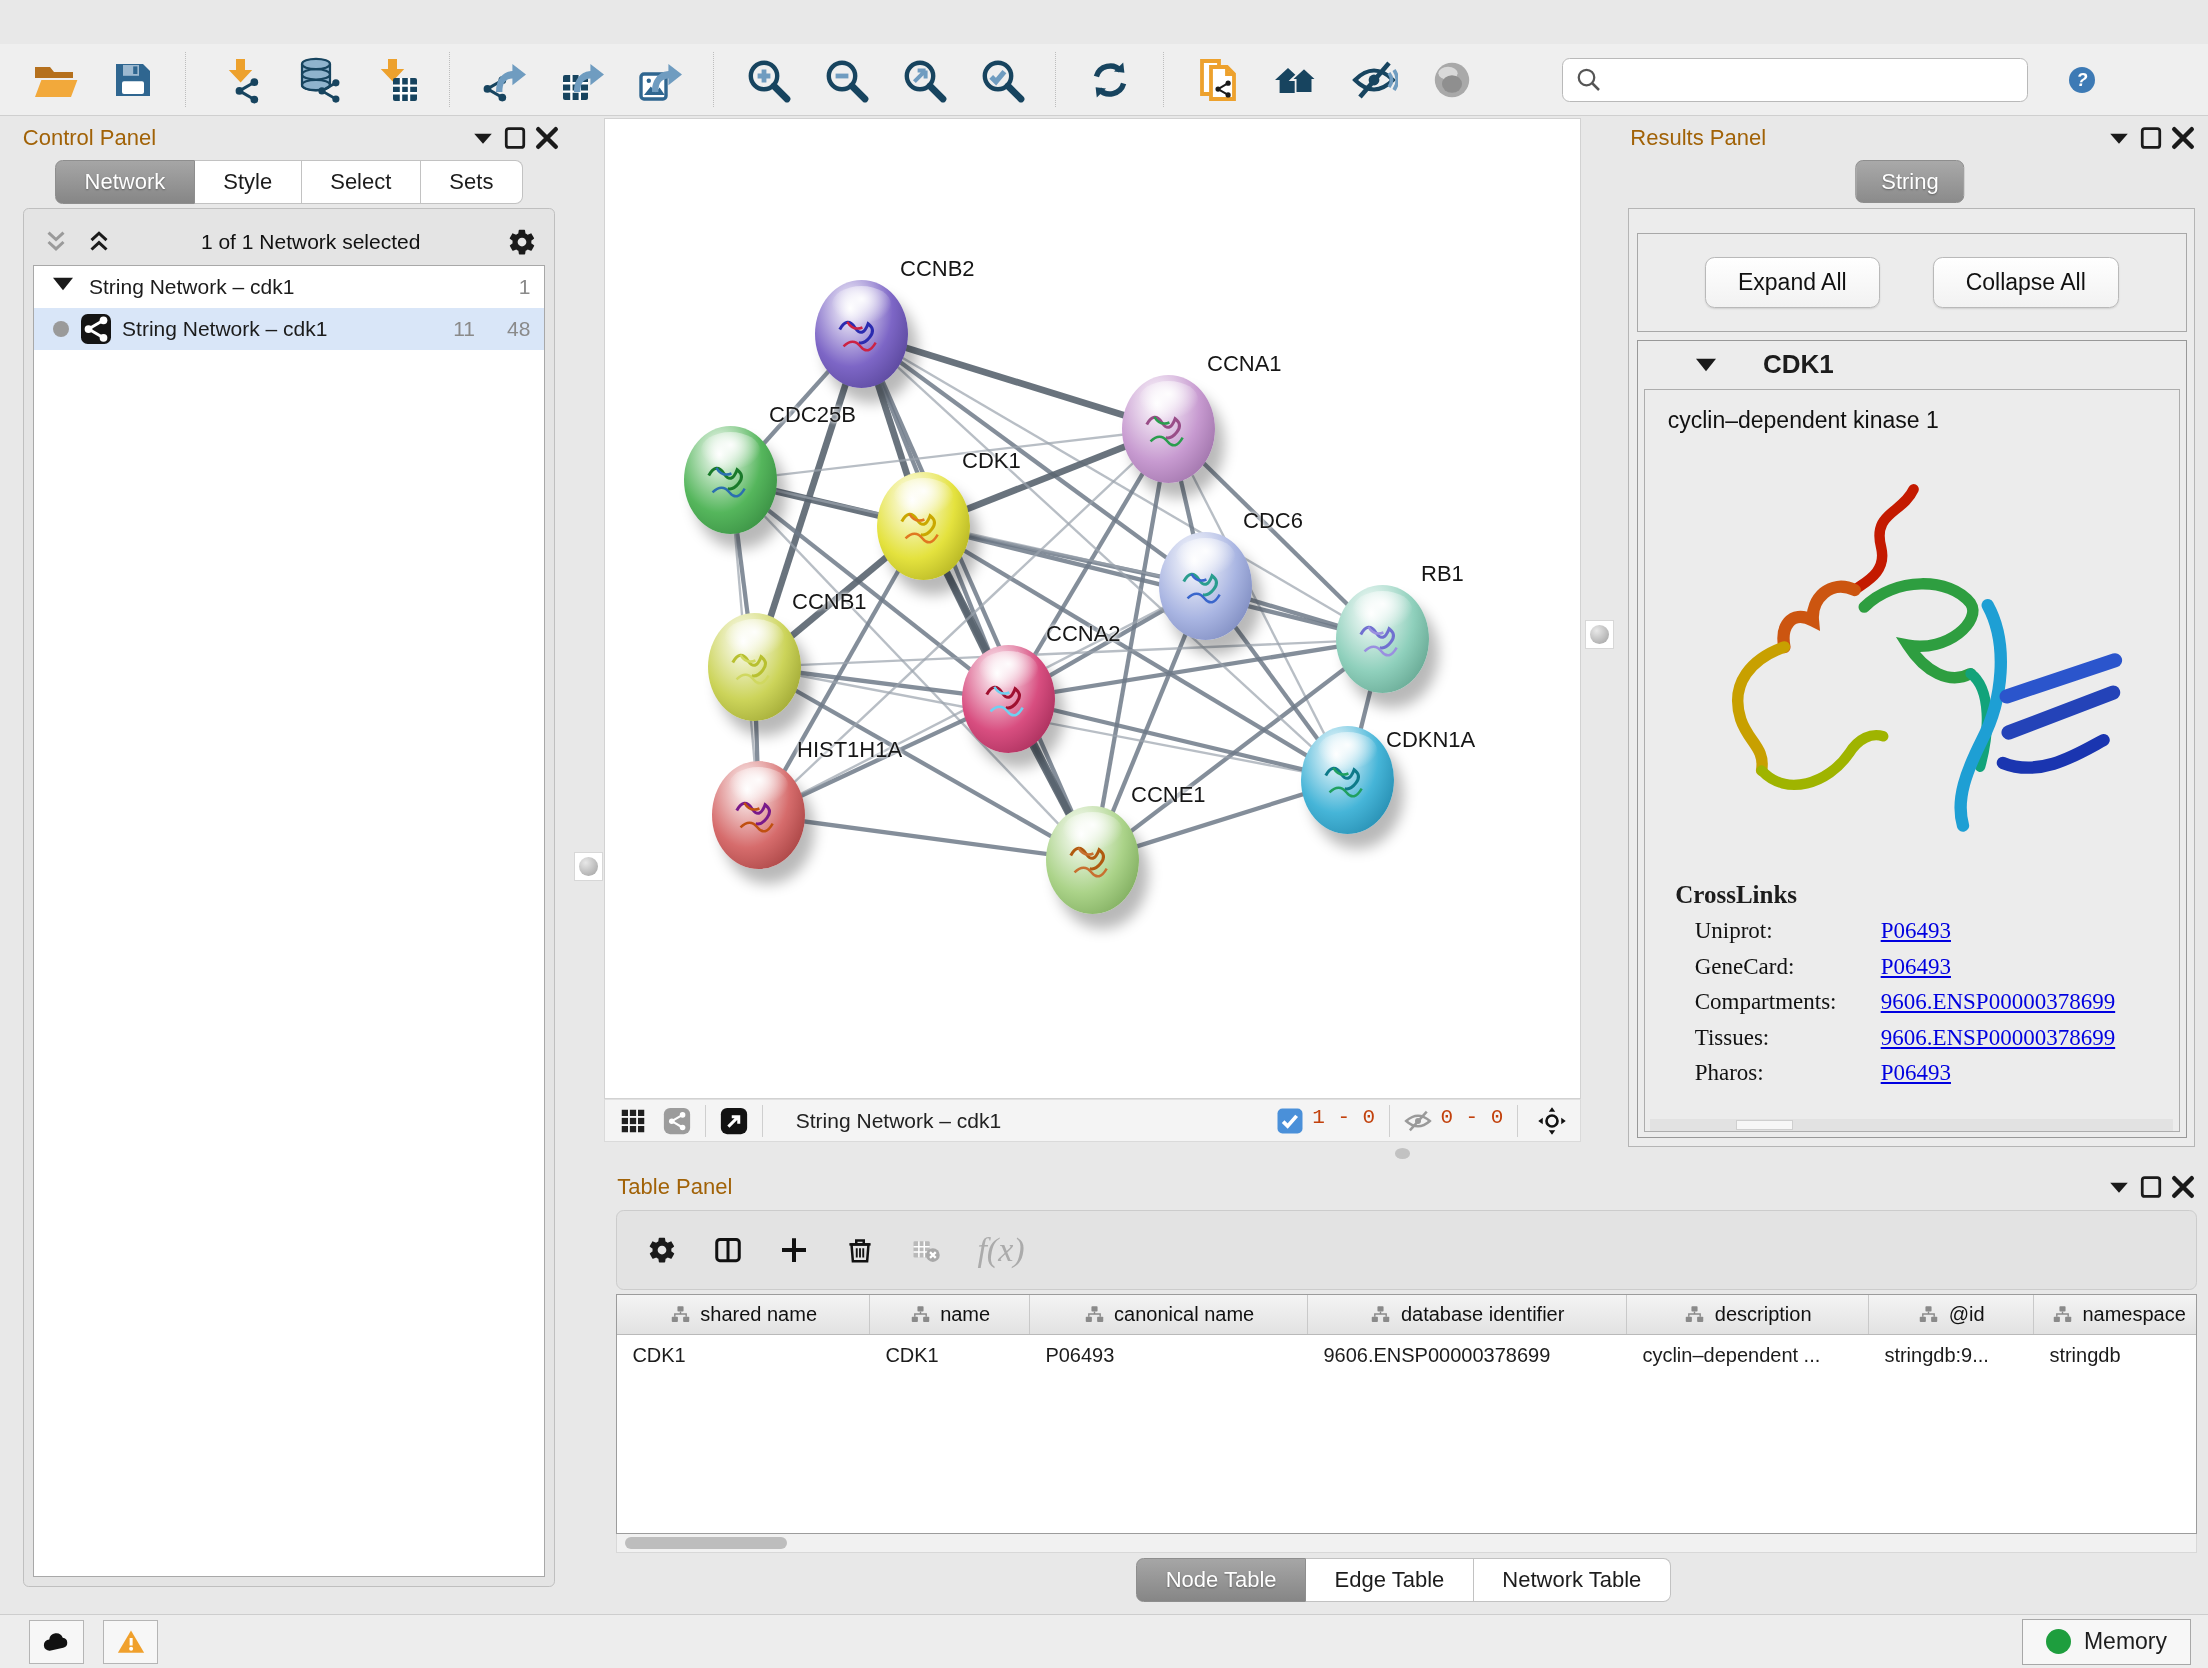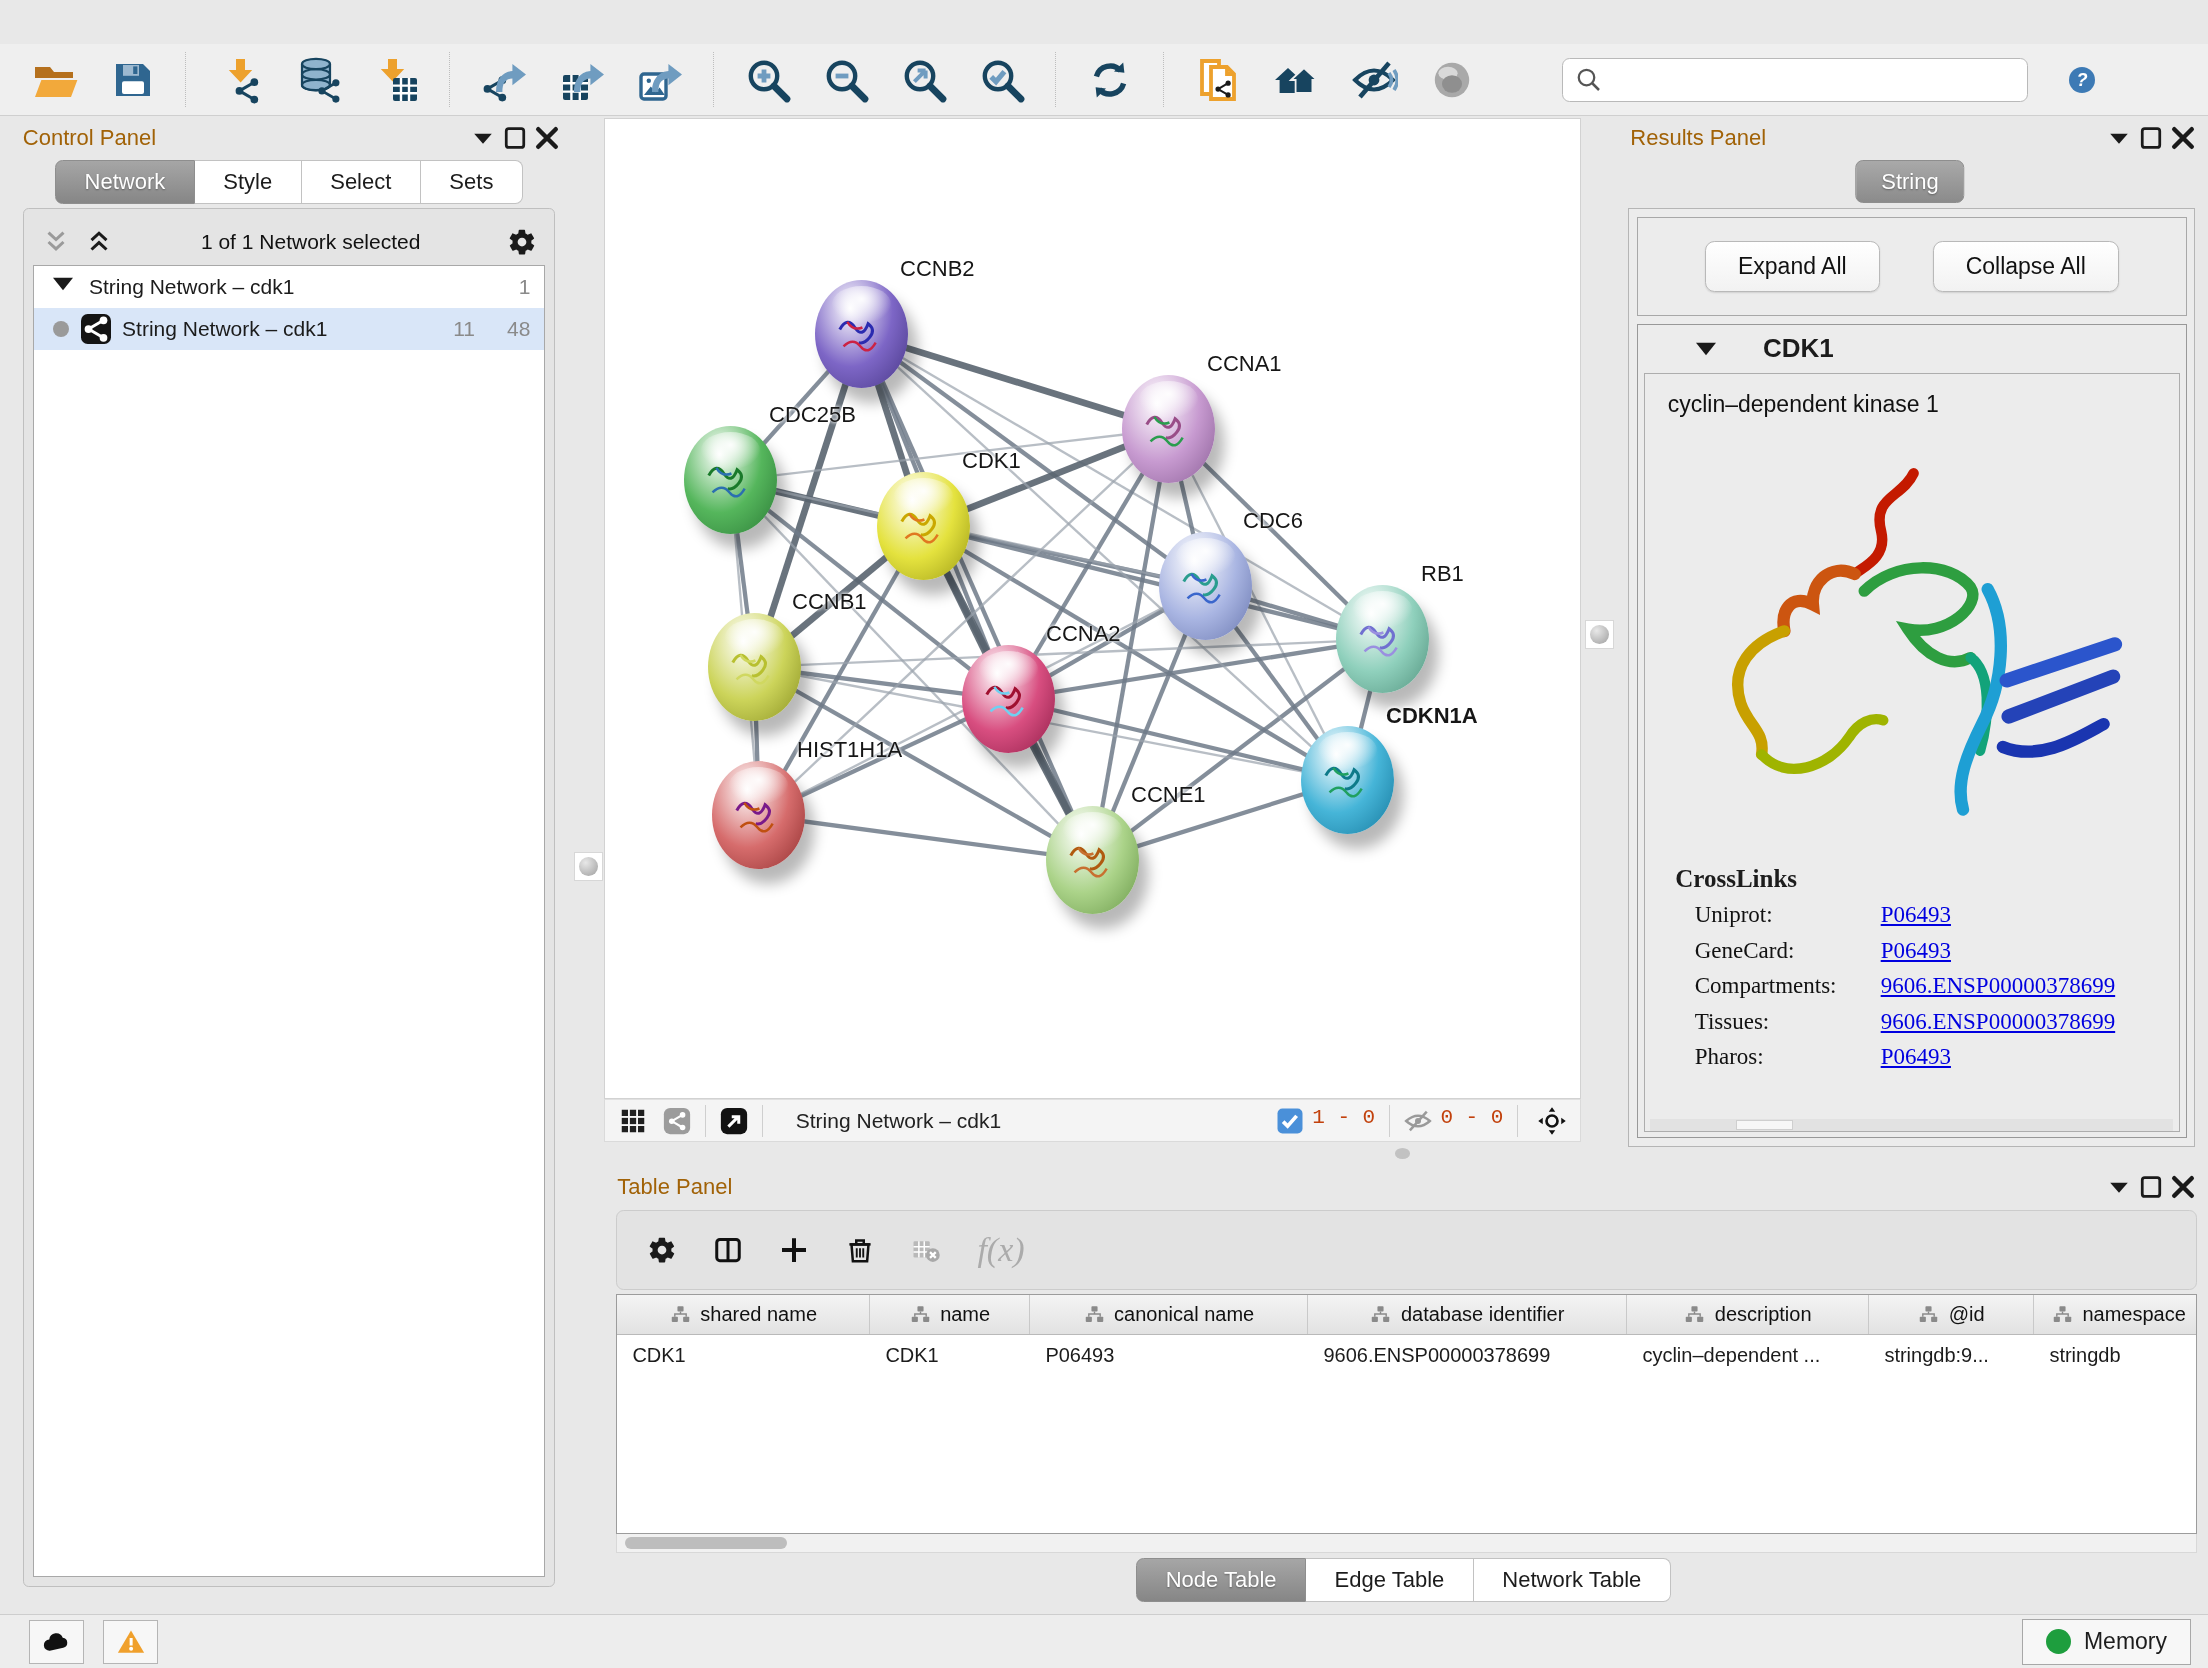--- a/index.html
+++ b/index.html
@@ -83,21 +83,21 @@
   .grip-oval { width:15px; height:10.5px; border-radius:50%; background:#c2c2c2; position:absolute; }
 
   
   .results-panel { position:absolute; left:1617px; top:122px; width:586px; height:1025px; }
   .rp-head { position:absolute; left:13.3px; right:3.8px; top:0; height:32px; }
   .rp-tab { position:absolute; top:38px; left:50%; transform:translateX(-50%);
     background:linear-gradient(#a9a9a9,#8b8b8b); color:#fff; font-size:22px; padding:7.6px 25px;
     border-radius:7.6px; border:1px solid #8e8e8e; text-shadow:0 1px 1.9px rgba(0,0,0,.35); }
   .rp-body { position:absolute; left:11.4px; right:7.6px; top:86px; bottom:0; background:#ececec;
     border:1px solid #b5b5b5; padding:7.6px; display:flex; flex-direction:column; gap:7.6px; }
-  .rp-actions { border:1px solid #a8a8a8; padding:23px 0; display:flex; justify-content:center; gap:53px; background:#ececec; }
+  .rp-actions { border:1px solid #a8a8a8; padding:23px 0; display:flex; justify-content:center; gap:53px; background:#ececec;margin-top:16px; }
   .rp-btn { background:linear-gradient(#ffffff,#f2f2f2); border:1px solid #b9b9b9; border-radius:9.5px;
     font-size:23px; padding:11.4px 32px; color:#111; box-shadow:0 1px 1.9px rgba(0,0,0,.12); }
   .rp-entry { border:1px solid #989898; flex:1; background:#ececec; display:flex; flex-direction:column; }
   .rp-entry-head { height:48px; display:flex; align-items:center; gap:42px; padding:0 53px; }
   .rp-entry-head svg { width:23px; height:23px; }
   .rp-entry-name { font-size:26px; font-weight:bold; }
   .rp-entry-body { margin:0 5.7px 5.7px 5.7px; border:1px solid #adadad; background:#ececec; flex:1; padding:17px 23px; position:relative; }
   .rp-desc { font-size:23px; color:#111; }
   .protein { display:block; margin:23px auto 9.5px auto; }
   .xlinks-title { font-family:"Liberation Serif","DejaVu Serif",serif; font-size:25px; font-weight:bold; margin:25px 0 5.7px 7.6px; }
@@ -545,21 +545,21 @@
         </svg>
       </div>
       <div class="pnode-label" style="left: 441px; top: 502px;">CCNA2</div>
       <div class="pnode" style="left: 696px; top: 607px; background: radial-gradient(at 38% 26%, rgb(255, 255, 255) 0%, rgb(70, 181, 216) 52%, rgb(21, 120, 156) 100%);">
         <div class="gloss"></div>
         <svg class="squig" width="67" height="70" viewBox="0 0 70 74" fill="none">
       <path d="M12,30 q8,-14 16,-2 t14,-4 q8,6 2,14 t-12,6" stroke="#0e7a8a" stroke-width="3.2"></path>
       <path d="M16,48 q10,-10 18,0 t16,-4 M20,22 q6,10 16,6" stroke="#20a060" stroke-width="2.6"></path>
         </svg>
       </div>
-      <div class="pnode-label" style="left: 781px; top: 584px; font-weight: bold;">CDKN1A</div>
+      <div class="pnode-label" style="left: 781px; top: 608px;">CDKN1A</div>
       <div class="pnode" style="left: 107px; top: 642px; background: radial-gradient(at 38% 26%, rgb(255, 255, 255) 0%, rgb(214, 108, 108) 52%, rgb(143, 46, 46) 100%);">
         <div class="gloss"></div>
         <svg class="squig" width="67" height="70" viewBox="0 0 70 74" fill="none">
       <path d="M12,30 q8,-14 16,-2 t14,-4 q8,6 2,14 t-12,6" stroke="#7a1a8a" stroke-width="3.2"></path>
       <path d="M16,48 q10,-10 18,0 t16,-4 M20,22 q6,10 16,6" stroke="#c05010" stroke-width="2.6"></path>
         </svg>
       </div>
       <div class="pnode-label" style="left: 192px; top: 618px;">HIST1H1A</div>
       <div class="pnode" style="left: 441px; top: 687px; background: radial-gradient(at 38% 26%, rgb(255, 255, 255) 0%, rgb(171, 211, 137) 52%, rgb(104, 152, 72) 100%);">
         <div class="gloss"></div>

